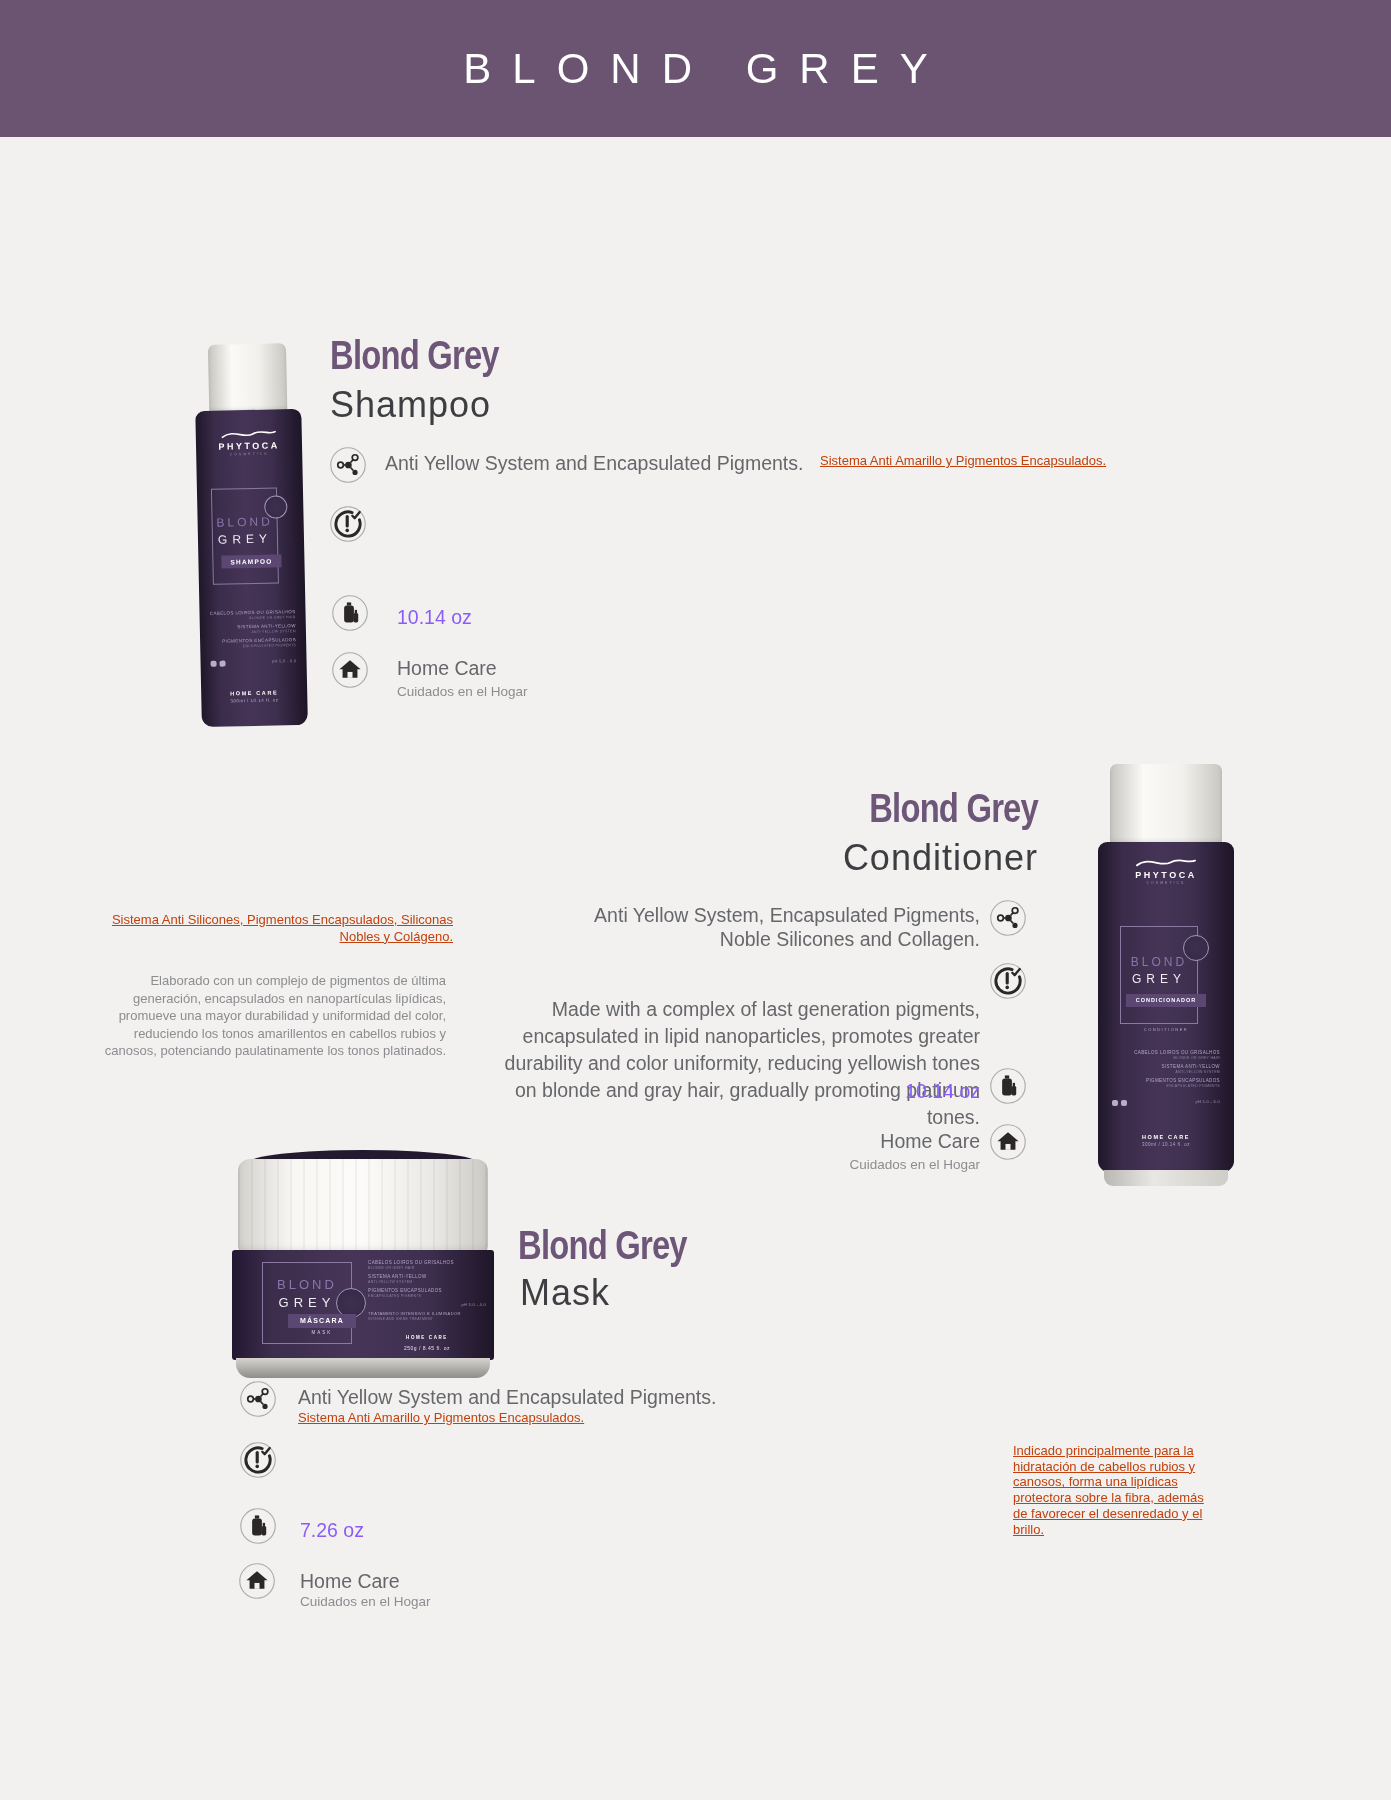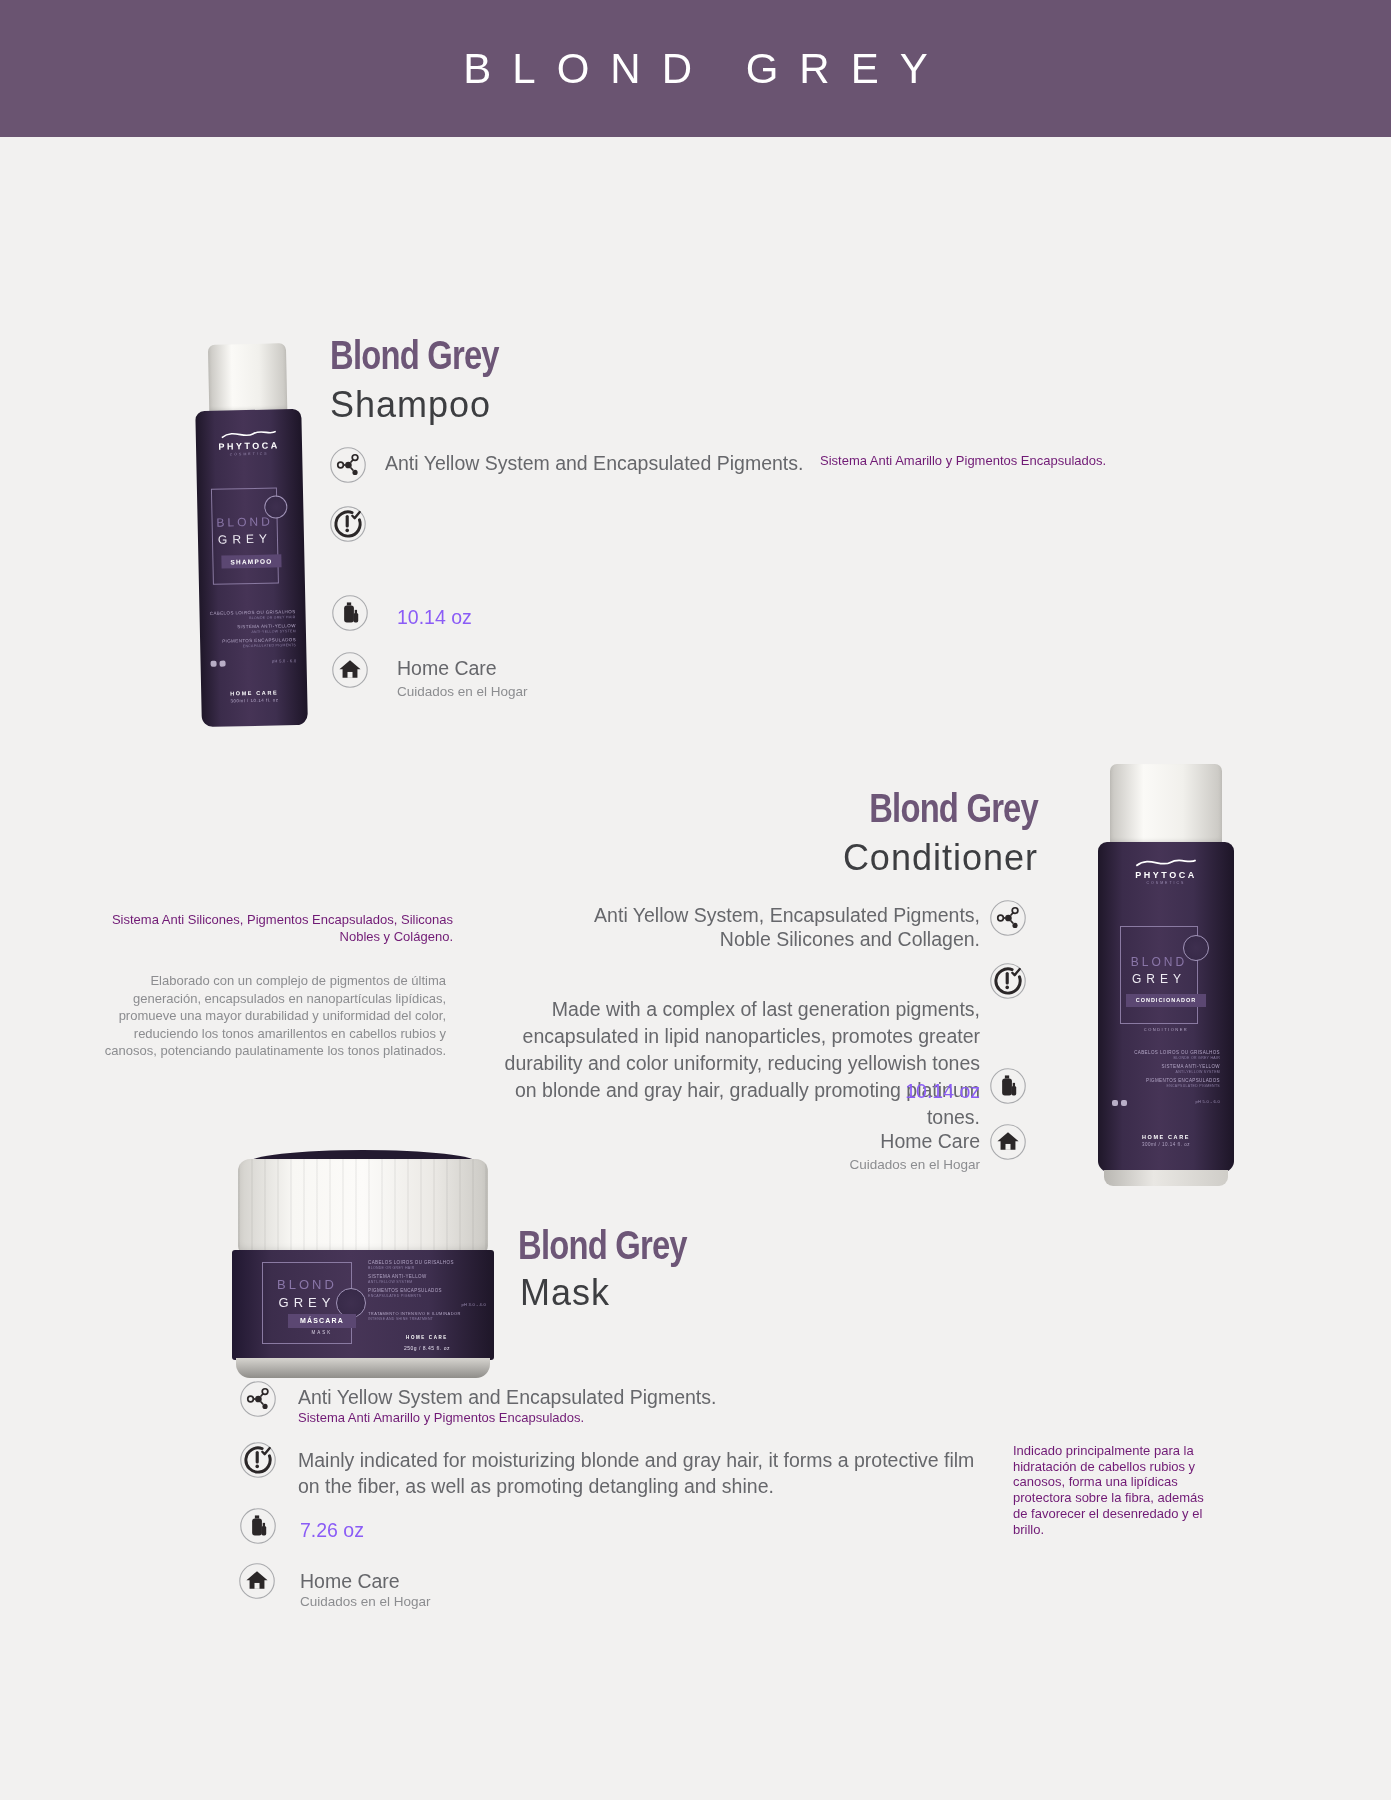--- a/index.html
+++ b/index.html
@@ -12,21 +12,21 @@
           display:flex;align-items:center;justify-content:center;}
   .header-title{color:#ffffff;font-size:42px;font-weight:300;letter-spacing:21px;padding-left:21px;}
 
   
   .ptitle{color:#6d5677;font-size:41px;font-weight:700;letter-spacing:-1px;
           display:inline-block;transform:scaleX(.8);transform-origin:left top;white-space:nowrap;}
   .ptitle.r{transform-origin:right top;}
   .psub{color:#3d3e41;font-size:36px;font-weight:300;letter-spacing:1px;white-space:nowrap;}
   .en{color:#66676b;font-size:19.5px;line-height:23.5px;}
   .en2{color:#66676b;font-size:19.5px;line-height:27px;}
-  .es{color:#701a75;font-size:13px;line-height:16.5px;}
+  .es{color:#c2410c;font-size:13px;line-height:16.5px;text-decoration:underline;}
   .es2{color:#8c8d90;font-size:13px;line-height:17.5px;}
   .oz{color:#8b5cf6;font-size:19.5px;white-space:nowrap;}
   .care{color:#66676b;font-size:19.5px;white-space:nowrap;}
   .care-es{color:#8c8d90;font-size:13.5px;white-space:nowrap;}
   .right{text-align:right;}
 
   .icon{width:36px;height:36px;display:block;}
 
   
   .bottle{position:absolute;}
@@ -304,21 +304,20 @@
 
   <div class="abs" style="left:240px;top:1442px;">
     <svg class="icon" viewBox="0 0 46 46">
       <circle cx="23" cy="23" r="22" fill="none" stroke="#a9aaad" stroke-width="1.4"></circle>
       <path d="M37.6 17.7 A15.5 15.5 0 1 1 28.3 8.4" fill="none" stroke="#2b2728" stroke-width="3.8" stroke-linecap="round"></path>
       <line x1="22" y1="13.5" x2="22" y2="25.5" stroke="#2b2728" stroke-width="4" stroke-linecap="round"></line>
       <circle cx="22" cy="31.2" r="2.3" fill="#2b2728"></circle>
       <path d="M28.5 12.5 L31.5 15.5 L38 7.8" fill="none" stroke="#2b2728" stroke-width="3" stroke-linecap="round" stroke-linejoin="round"></path>
     </svg>
   </div>
-  <div class="abs en" style="left:298px;top:1447px;width:700px;line-height:26px;">Mainly indicated for moisturizing blonde and gray hair, it forms a protective film on the fiber, as well as promoting detangling and shine.</div>
   <div class="abs es" style="left:1013px;top:1443px;width:200px;line-height:15.7px;">Indicado principalmente para la hidratación de cabellos rubios y canosos, forma una lipídicas protectora sobre la fibra, además de favorecer el desenredado y el brillo.</div>
 
   <div class="abs" style="left:240px;top:1508px;">
     <svg class="icon" viewBox="0 0 46 46">
       <circle cx="23" cy="23" r="22" fill="none" stroke="#a9aaad" stroke-width="1.4"></circle>
       <rect x="19" y="9.5" width="5.5" height="4" fill="#2b2728"></rect>
       <rect x="15.5" y="13.5" width="12.5" height="21.5" rx="3.5" fill="#2b2728"></rect>
       <rect x="29" y="19" width="3" height="4.5" fill="#2b2728"></rect>
       <rect x="27.5" y="23" width="6" height="12" rx="2" fill="#2b2728"></rect>
     </svg>

